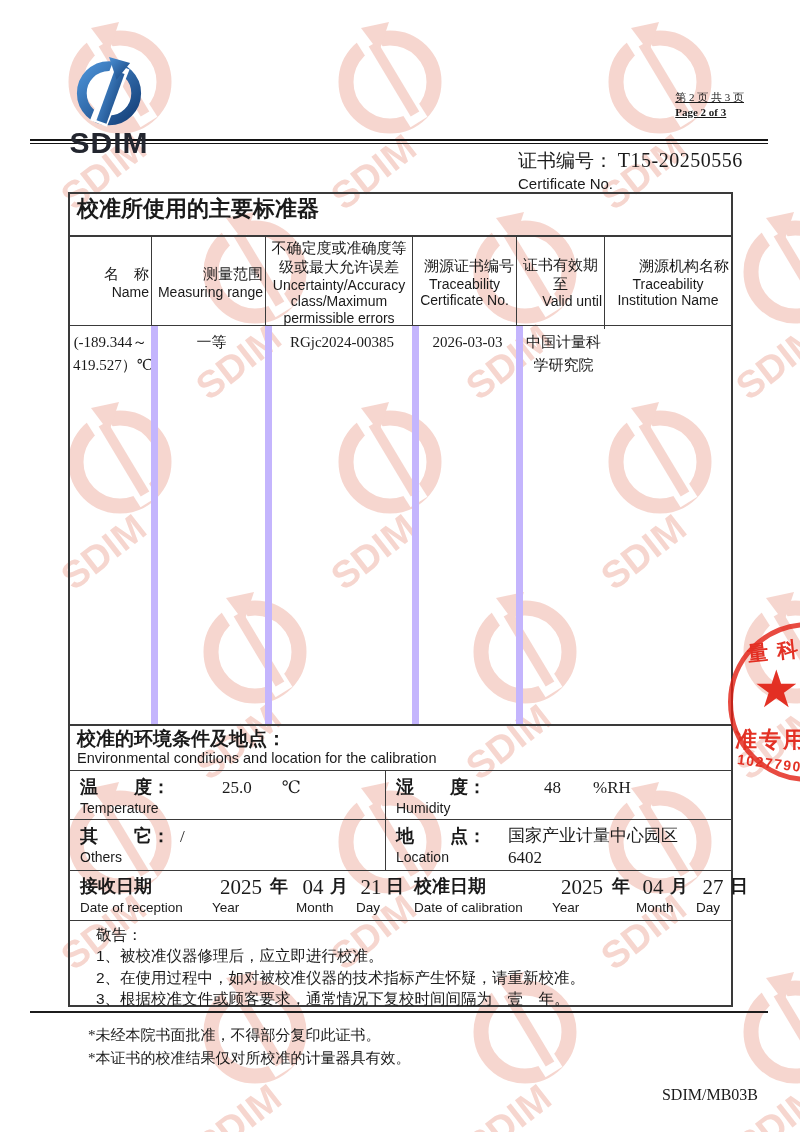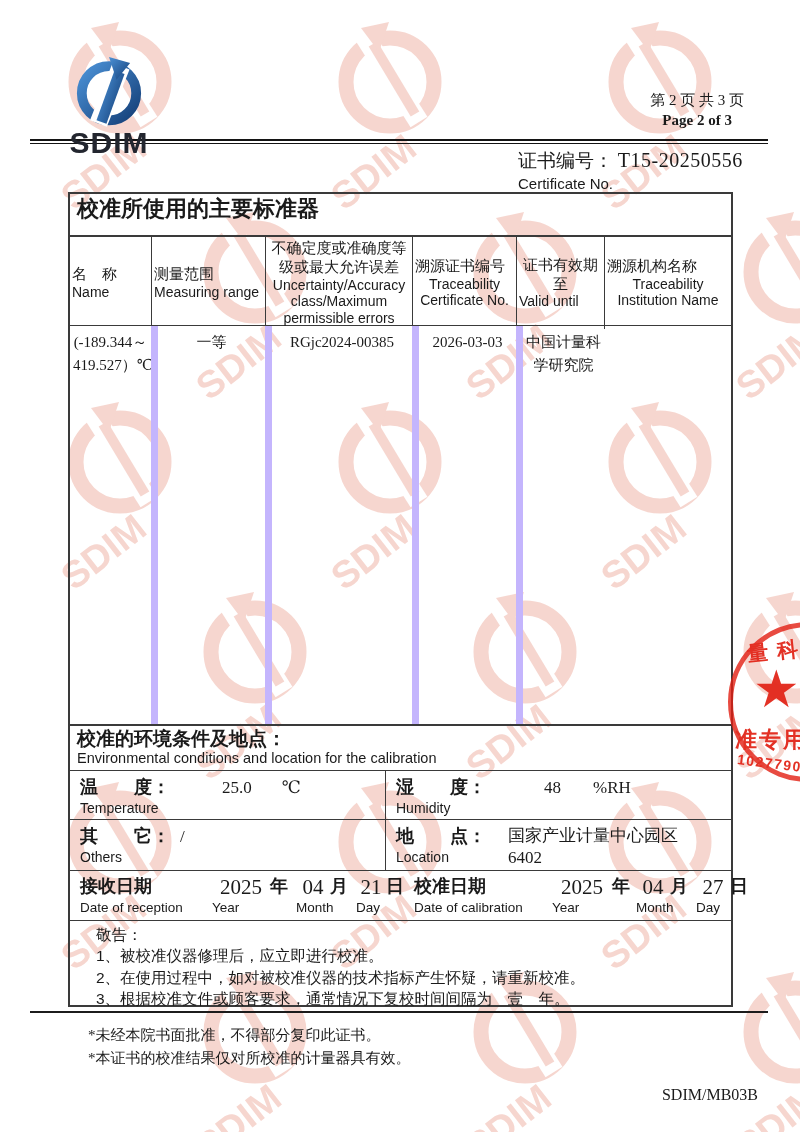--- a/index.html
+++ b/index.html
@@ -16,41 +16,41 @@
   .wm { position:absolute; width:150px; height:195px; opacity:.55; }
 
   
   .logo { position:absolute; left:50px; top:54px; width:118px; text-align:center; z-index:2; }
   .logo-text { font-family:"Liberation Sans","DejaVu Sans",sans-serif; font-weight:bold;
                font-size:30px; letter-spacing:1px; color:#23262f; line-height:1; margin-top:-4px; }
   .titles { position:absolute; left:162px; top:56px; width:470px; text-align:center; z-index:2; }
   .title-zh { font-size:31px; font-weight:bold; letter-spacing:1px; white-space:nowrap; }
   .title-en { font-family:"Liberation Sans","DejaVu Sans",sans-serif; font-size:23px;
               font-weight:bold; margin-top:9px; letter-spacing:.5px; }
-  .pageinfo { position:absolute; right:56px; top:90px; text-align:center; font-size:15px;
-              line-height:1.35; z-index:2; }
+  .pageinfo { position:absolute; right:56px; top:90px; text-align:left; font-size:11px;
+              line-height:1.35; z-index:2;text-decoration:underline; }
   .pageinfo .en { font-weight:bold; }
   .rule-double { position:absolute; left:30px; right:32px; top:139px; height:5px;
                  border-top:2px solid #141414; border-bottom:1px solid #141414; z-index:1; }
   .certno { position:absolute; left:518px; top:148px; z-index:2; }
   .certno-line1 { font-size:19px; }
   .certno-line1 .val { font-size:20px; letter-spacing:.5px; }
   .certno-line2 { font-family:"Liberation Sans","DejaVu Sans",sans-serif; font-size:15px; margin-top:1px; }
 
   
   .main-box { position:absolute; left:68px; top:192px; width:665px; height:815px;
               border:2px solid #3a3a3a; z-index:1; }
   .sec-title { height:41px; padding:2px 7px 0 7px; }
   .sec-title .zh { font-family:"Liberation Sans","DejaVu Sans",sans-serif; font-size:22px; font-weight:600; line-height:1.2; }
   .sec-title .en { font-family:"Liberation Sans","DejaVu Sans",sans-serif; font-size:14.5px; line-height:1.1; }
 
   .grid6 { display:grid; grid-template-columns:81px 114px 147px 104px 88px auto; }
   .thead { border-top:2px solid #3a3a3a; height:90px; }
   .thead .cell { border-left:1px solid #3a3a3a; display:flex; flex-direction:column;
-                 align-items:flex-start; justify-content:center; text-align:center; padding:2px; }
+                 align-items:flex-end; justify-content:center; text-align:center; padding:2px; }
   .thead .cell:first-child { border-left:none; }
   .thead .zh { font-family:"Liberation Sans","DejaVu Sans",sans-serif; font-size:15px; line-height:1.25; }
   .thead .en { font-family:"Liberation Sans","DejaVu Sans",sans-serif; font-size:14px; line-height:1.2; }
   .tbody { border-top:1px solid #3a3a3a; height:399px; }
   .tbody .cell { border-left:7px solid #c4b5fd; text-align:center; padding:5px 3px 0 3px;
                  font-size:15px; line-height:1.55; }
   .tbody .cell:first-child { border-left:none; }
 
   .env-title { border-top:2px solid #3a3a3a; height:46px; padding:2px 7px 0 7px; }
   .env-title .zh { font-family:"Liberation Sans","DejaVu Sans",sans-serif; font-size:19px; font-weight:600; line-height:1.2; }

